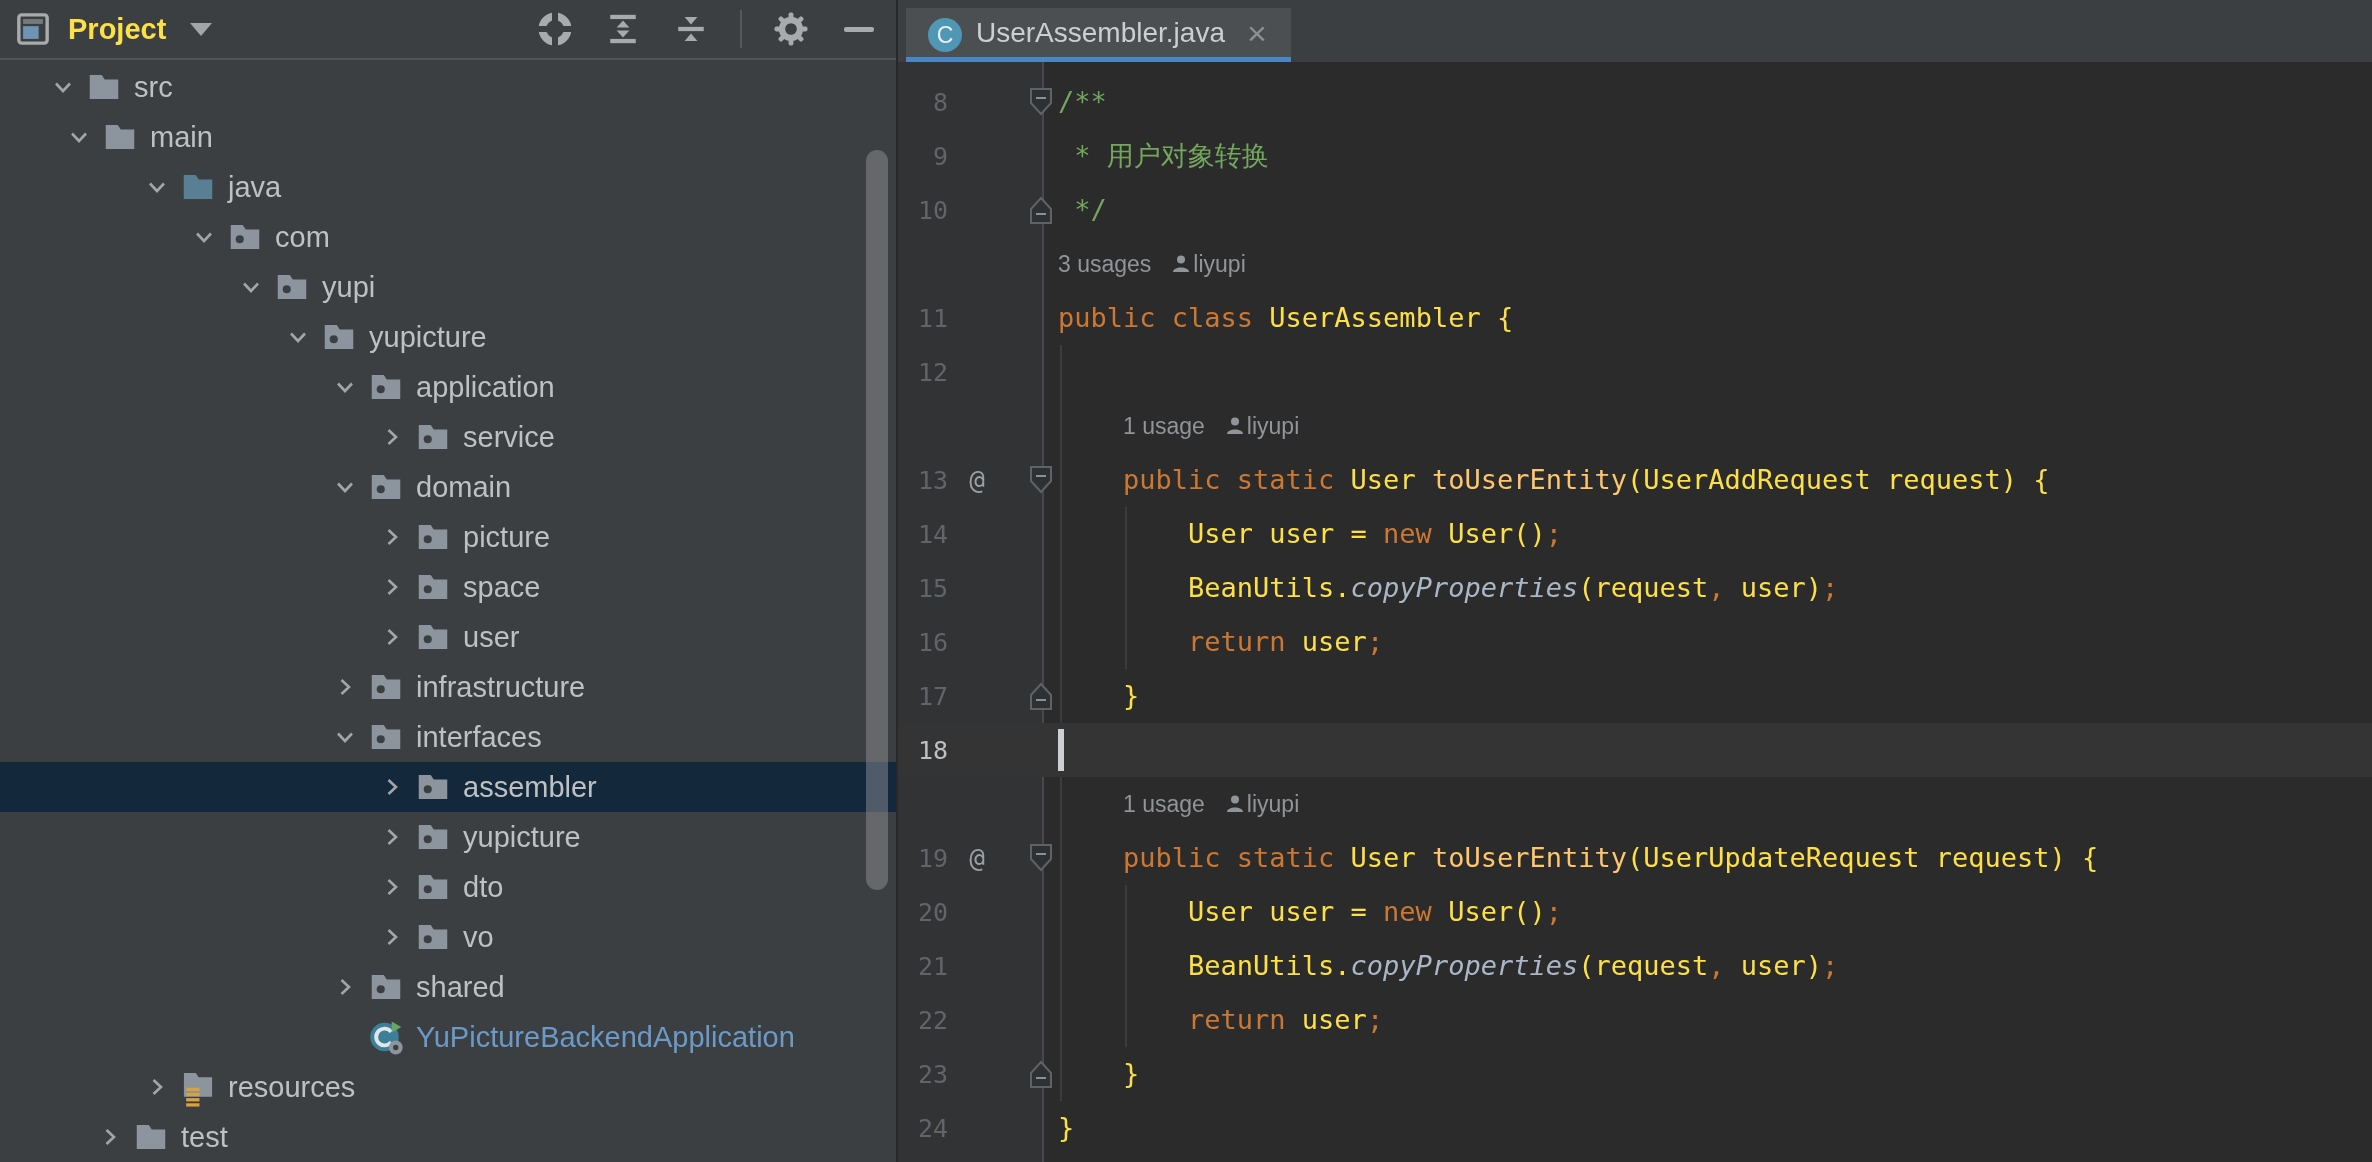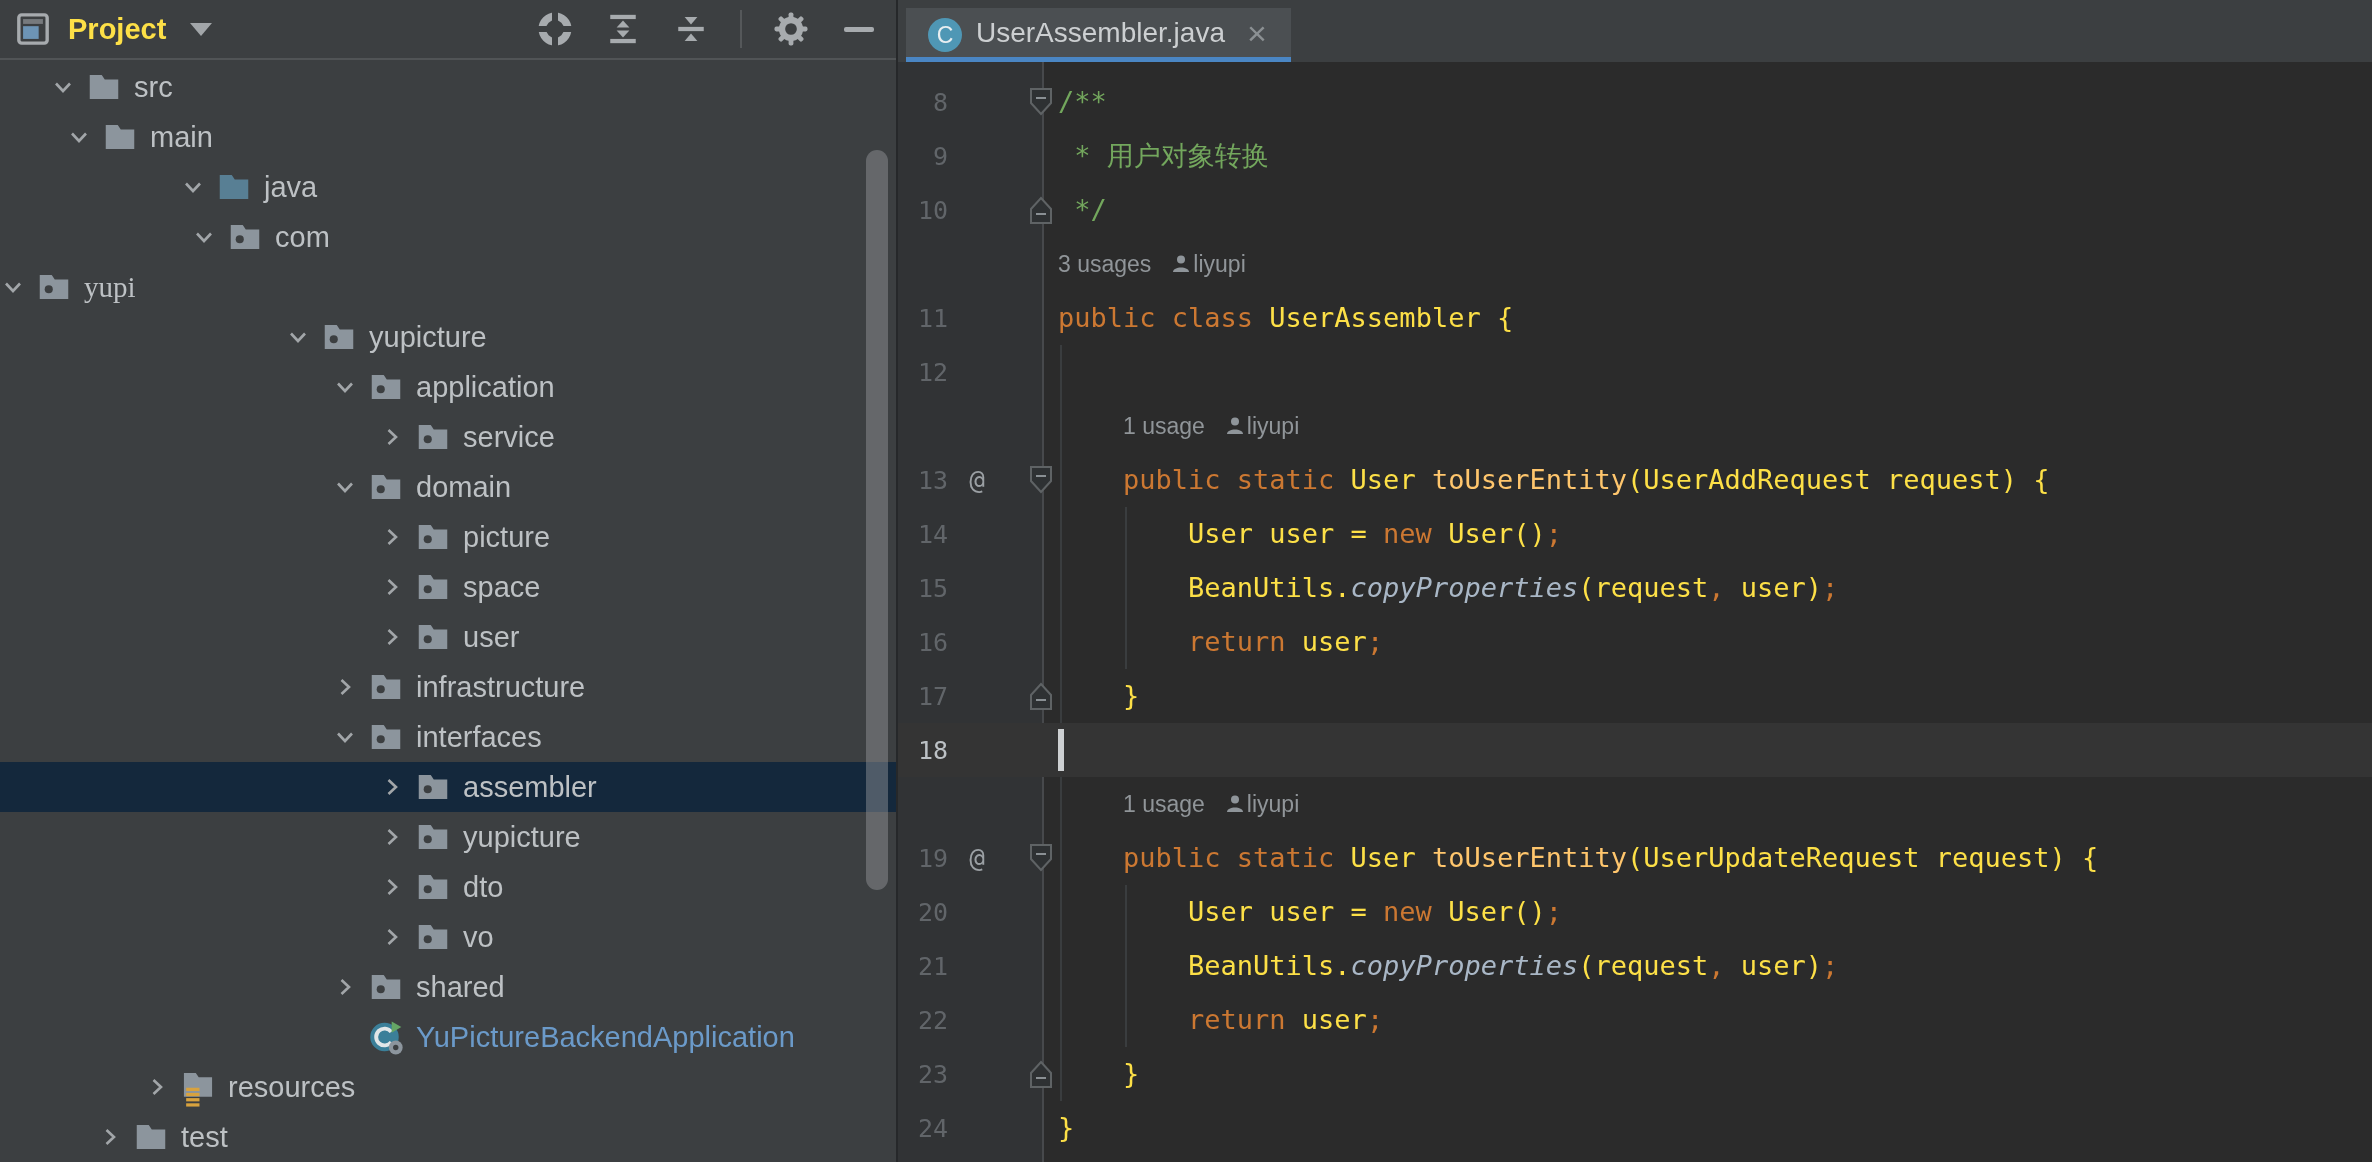--- a/index.html
+++ b/index.html
@@ -159,21 +159,21 @@
               <path d="M5 8.5 L12 16 L19 8.5" fill="none" stroke="#a2a6a9" stroke-width="2.6"></path>
             </svg>
           </span>
           <span class="tree-ico">
             <svg width="36" height="36" viewBox="0 0 24 24">
               <path d="M2.5 4 h8 l2 3 h9 v13 h-19 Z" fill="#8c959d"></path>
             </svg>
           </span>
           <span class="tree-label">main</span>
         </div>
-        <div class="tree-row" style="padding-left: 144px; margin-left: 36px;">
+        <div class="tree-row" style="padding-left: 144px;">
           <span class="tree-chevron">
             <svg width="24" height="24" viewBox="0 0 24 24">
               <path d="M5 8.5 L12 16 L19 8.5" fill="none" stroke="#a2a6a9" stroke-width="2.6"></path>
             </svg>
           </span>
           <span class="tree-ico">
             <svg width="36" height="36" viewBox="0 0 24 24">
               <path d="M2.5 4 h8 l2 3 h9 v13 h-19 Z" fill="#587f94"></path>
             </svg>
           </span>
@@ -186,21 +186,21 @@
             </svg>
           </span>
           <span class="tree-ico">
             <svg width="36" height="36" viewBox="0 0 24 24">
               <path d="M2.5 4 h8 l2 3 h9 v13 h-19 Z" fill="#8c959d"></path>
               <circle cx="8.5" cy="13.5" r="2.7" fill="#3c3f41"></circle>
             </svg>
           </span>
           <span class="tree-label">com</span>
         </div>
-        <div class="tree-row" style=" font-family: Liberation Serif, serif;">
+        <div class="tree-row" style="padding-left: 238px;">
           <span class="tree-chevron">
             <svg width="24" height="24" viewBox="0 0 24 24">
               <path d="M5 8.5 L12 16 L19 8.5" fill="none" stroke="#a2a6a9" stroke-width="2.6"></path>
             </svg>
           </span>
           <span class="tree-ico">
             <svg width="36" height="36" viewBox="0 0 24 24">
               <path d="M2.5 4 h8 l2 3 h9 v13 h-19 Z" fill="#8c959d"></path>
               <circle cx="8.5" cy="13.5" r="2.7" fill="#3c3f41"></circle>
             </svg>

